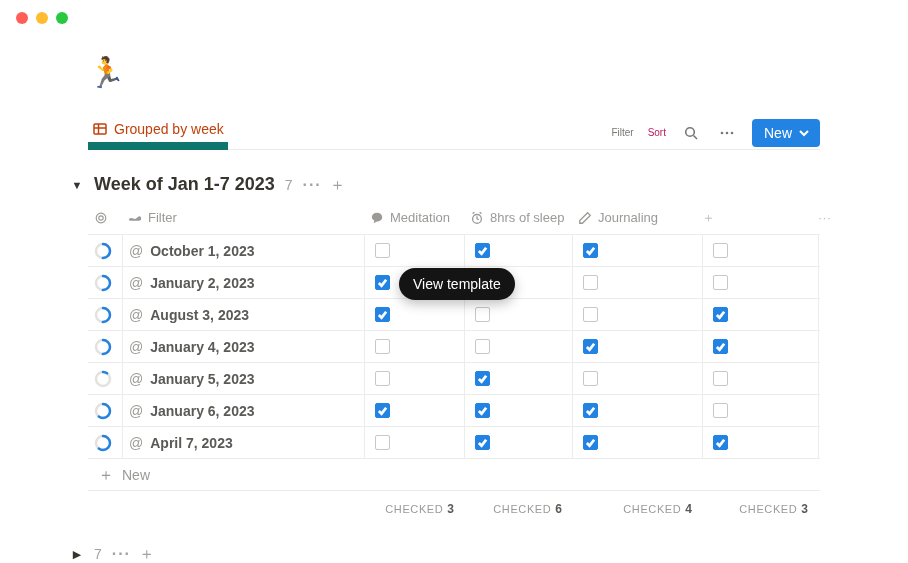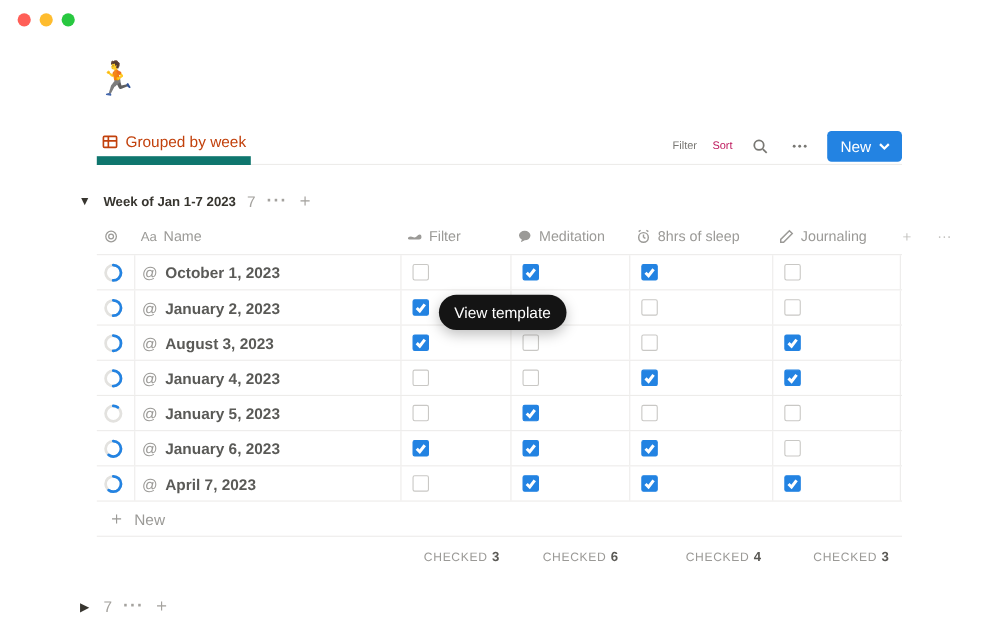--- a/index.html
+++ b/index.html
@@ -28,21 +28,21 @@
   .tabs-right { display: flex; align-items: center; gap: 14px; }
   .txt-btn { font-size: 10px; color: #787773; cursor: pointer; }
   .txt-btn.blue { color: #be185d; }
   .icon-btn { display: inline-flex; align-items: center; justify-content: center; width: 22px; height: 22px; color: #787773; cursor: pointer; }
   .icon-btn svg { width: 16px; height: 16px; }
   .new-btn { background: #2383E2; color: #fff; border-radius: 4px; height: 28px; padding: 0 10px 0 12px; display: inline-flex; align-items: center; gap: 6px; font-size: 14px; font-weight: 500; cursor: pointer; }
   .new-btn svg { width: 12px; height: 12px; }
 
   .group-header { display: flex; align-items: center; gap: 10px; margin-top: 24px; margin-bottom: 6px; margin-left: -18px; }
   .disclosure { width: 14px; text-align: center; cursor: pointer; color: #37352F; font-size: 11px; }
-  .group-title { font-size: 12px; font-weight: 600; }
+  .group-title { font-size: 18px; font-weight: 600; }
   .group-count { font-size: 14px; color: #A4A29E; }
   .gh-actions { display: inline-flex; align-items: center; gap: 8px; color: #A4A29E; }
   .dots { letter-spacing: 1px; font-weight: 700; cursor: pointer; }
   .mini-plus { font-size: 16px; cursor: pointer; line-height: 1; }
 
   .table { width: 100%; }
   .thead, .row { display: grid; grid-template-columns: 34px 242px 100px 108px 130px 116px 34px 26px; align-items: center; }
   .thead { height: 34px; color: #9B9A97; font-size: 13px; border-bottom: 1px solid #EDECEA; }
   .th { display: flex; align-items: center; gap: 6px; padding-left: 6px; }
   .th svg { width: 14px; height: 14px; flex-shrink: 0; }
@@ -132,24 +132,20 @@
   </div>
 
   <div class="table">
     <div class="thead">
       <div class="th first">
         <svg viewBox="0 0 16 16" fill="none" stroke="currentColor" stroke-width="1.3">
             <circle cx="8" cy="8" r="5.5"></circle>
             <circle cx="8" cy="8" r="2.5"></circle>
           </svg>
       </div>
-      <div class="th">
-        <span style="font-size:12px;">Aa</span>
-        <span>Name</span>
-      </div>
       <div class="th center">
         <svg viewBox="0 0 16 10" fill="currentColor">
             <path d="M1 7c0-1 1-2 3-2 1.5 0 2 1 4 1s3-3 5-3c2 0 2 2 2 3 0 2-2 2-4 2H3c-1 0-2 0-2-1z"></path>
           </svg>
         <span>Filter</span>
       </div>
       <div class="th center">
         <svg viewBox="0 0 16 16" fill="currentColor">
             <path d="M8 2a6 5 0 0 0-6 5 6 5 0 0 0 3 4l-1 3 4-2a6 5 0 0 0 6-5 6 5 0 0 0-6-5z"></path>
           </svg>

